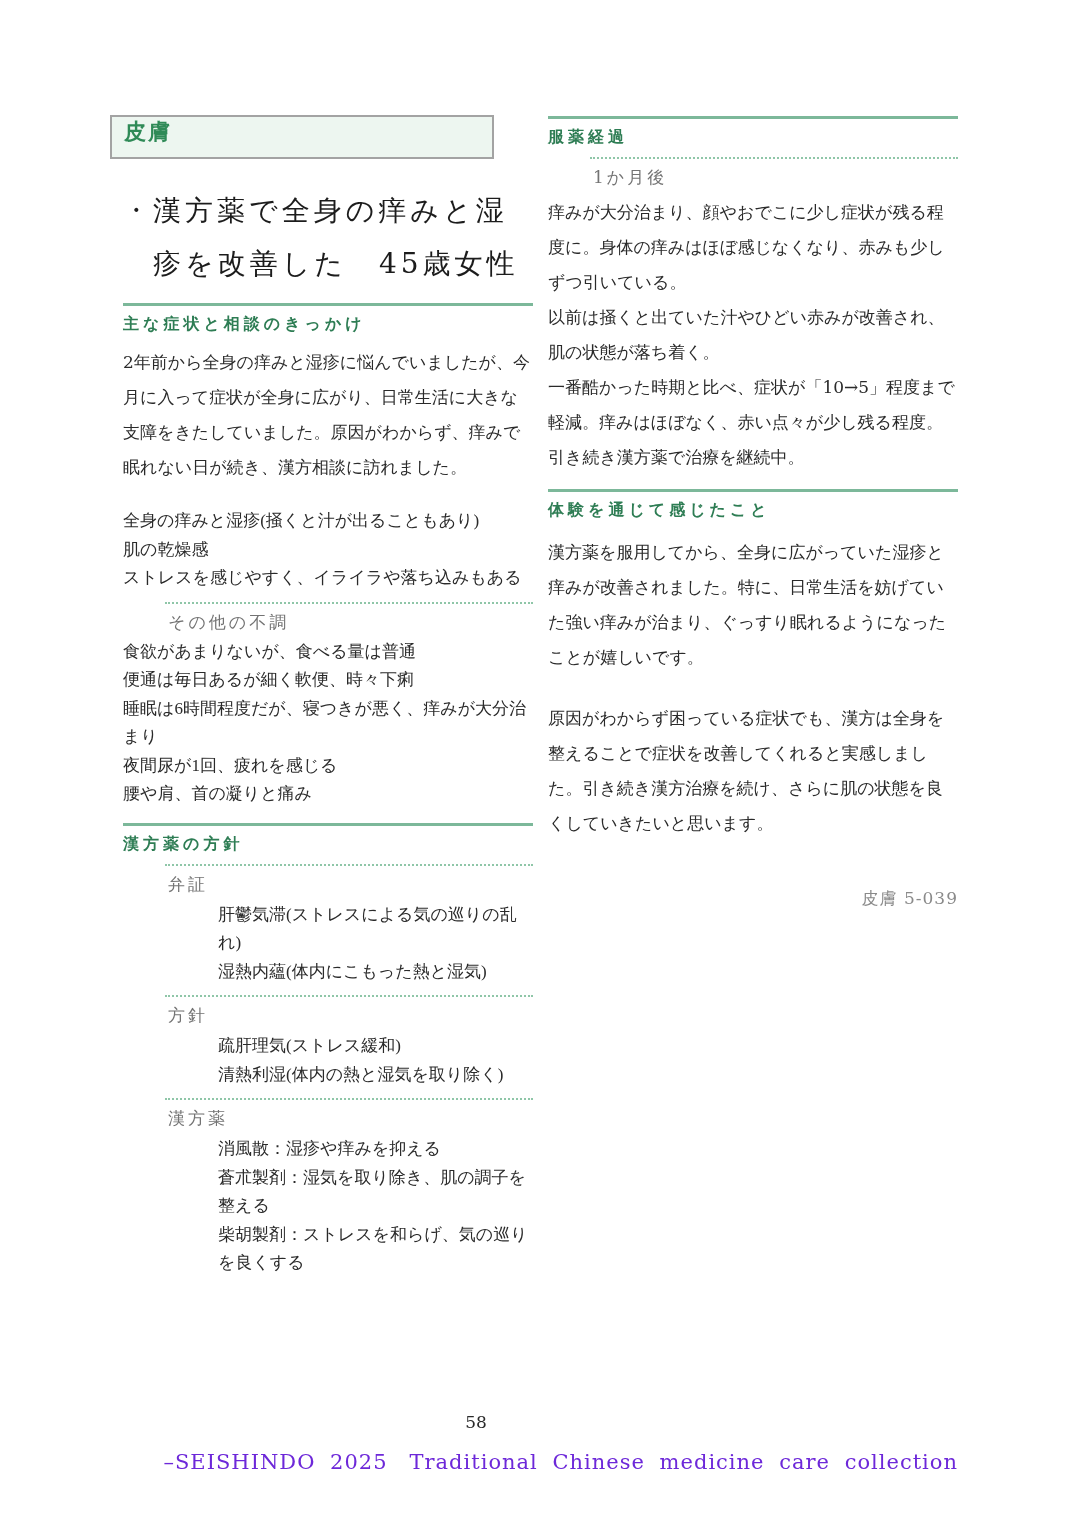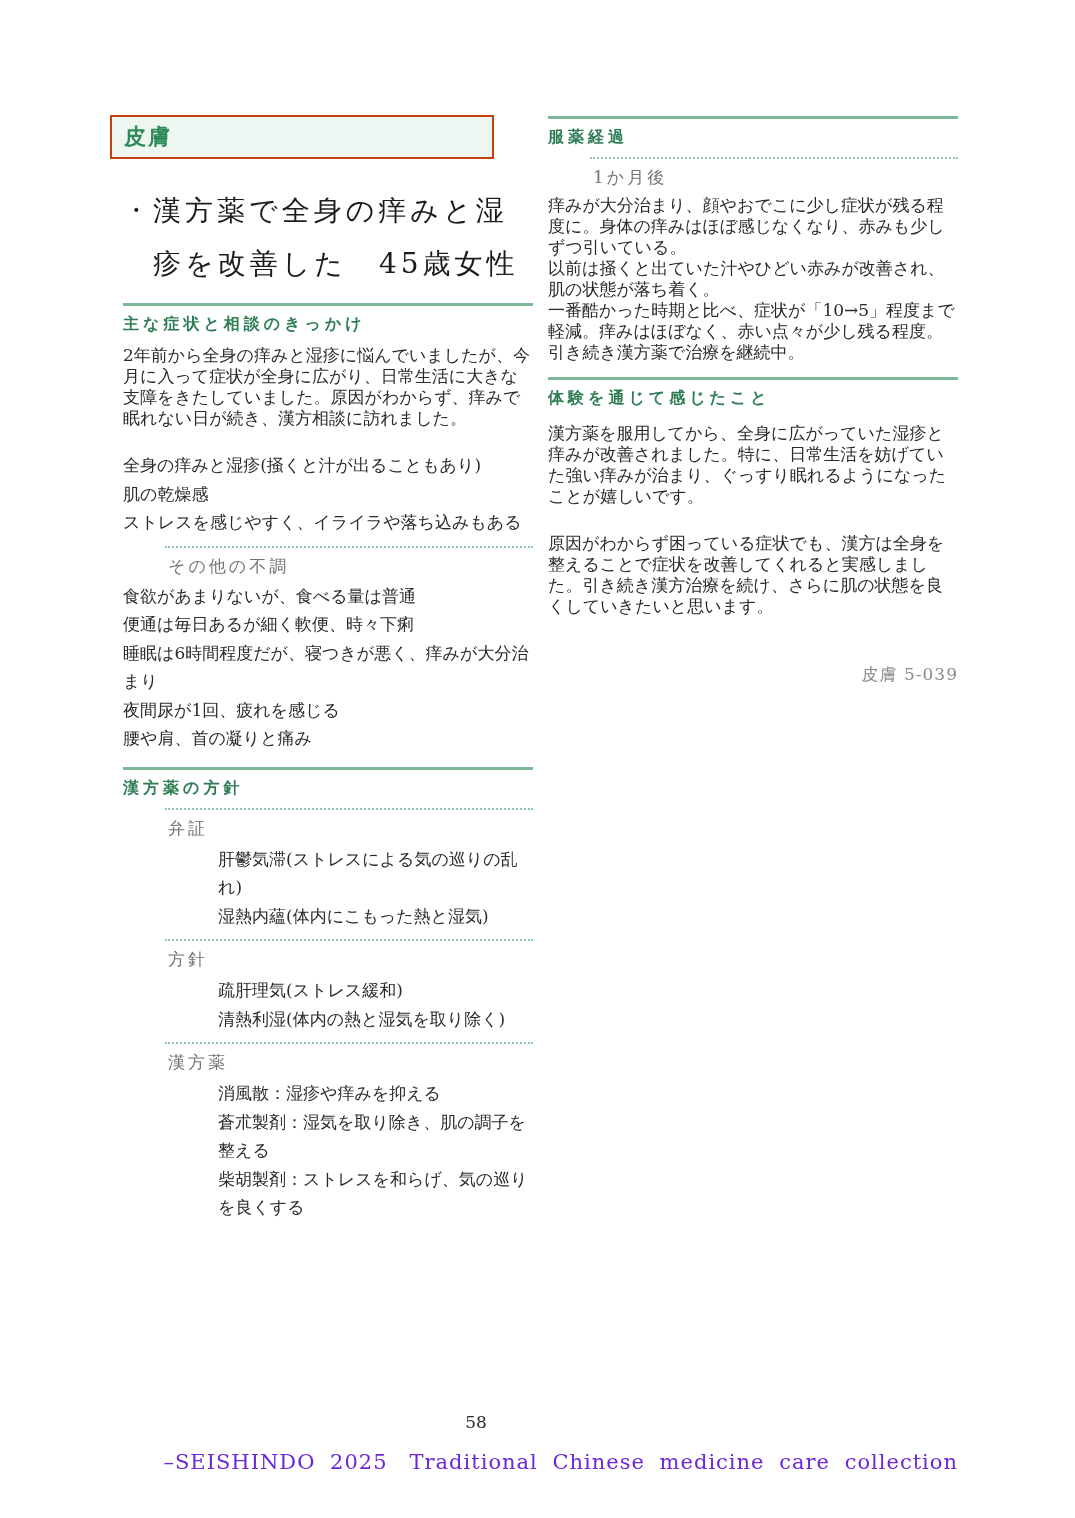--- a/index.html
+++ b/index.html
@@ -8,22 +8,22 @@
     width:1075px; height:1518px; position:relative;
     font-family:"DejaVu Serif","Liberation Serif",serif;
     color:#2a2a2a;
   }
   .columns { position:absolute; left:123px; top:115px; display:flex; gap:15px; }
   .col { width:410px; }
 
   
   .tag-box {
     margin-left:-13px; width:384px; height:44px;
-    border:2px solid #c2410c; background:#edf6f0;
-    display:flex; align-items:center; padding-left:12px;
+    border:2px solid #a3a3a3; background:#edf6f0;
+    display:flex; padding-left:12px;
   }
   .tag-box .tag-label {
     color:#2f8a57; font-weight:bold; font-size:22px; letter-spacing:2px;
   }
 
   
   .case-title { margin-top:25px; display:flex; color:#1c1c1c; }
   .case-title .bullet { width:30px; font-size:26px; line-height:52px; }
   .case-title .title-text { flex:1; font-size:28px; line-height:53px; letter-spacing:4px; font-weight:500; }
   .case-title .title-text span { display:block; white-space:nowrap; }
@@ -34,26 +34,26 @@
     color:#2e7d54; font-size:16px; font-weight:bold; letter-spacing:4px;
   }
   .section-heading.first { margin-top:13px; }
 
   
   .dotted { border-top:2px dotted #8fc6a8; margin:9px 0 0 42px; }
   .subsection-heading {
     margin:7px 0 0 45px; color:#737373; font-size:17px; letter-spacing:3px; font-weight:normal;
   }
 
-  .body-text { font-size:17px; line-height:21px; margin-top:10px; text-align:left; }
+  .body-text { font-size:17px; line-height:35px; margin-top:10px; text-align:left; }
   .body-text.flush { margin-top:6px; }
   p.cont { margin-top:0; }
   .spacer-lg { height:26px; }
 
-  ul.plain { list-style:none; font-size:17px; line-height:28.5px; }
+  ul.plain { list-style:none; font-size:17px; line-height:28.5px;font-family:Liberation Serif, serif; }
   ul.plain.top { margin-top:22px; }
   ul.plain.sub { margin-top:4px; }
   ul.plain.deep { margin-left:95px; margin-top:5px; }
 
   .case-id { margin-top:46px; text-align:right; color:#8a8a8a; font-size:17px; letter-spacing:1px; }
 
   .page-number {
     position:absolute; top:1412px; left:0; width:952px;
     text-align:center; font-size:17px; color:#2a2a2a;
   }

